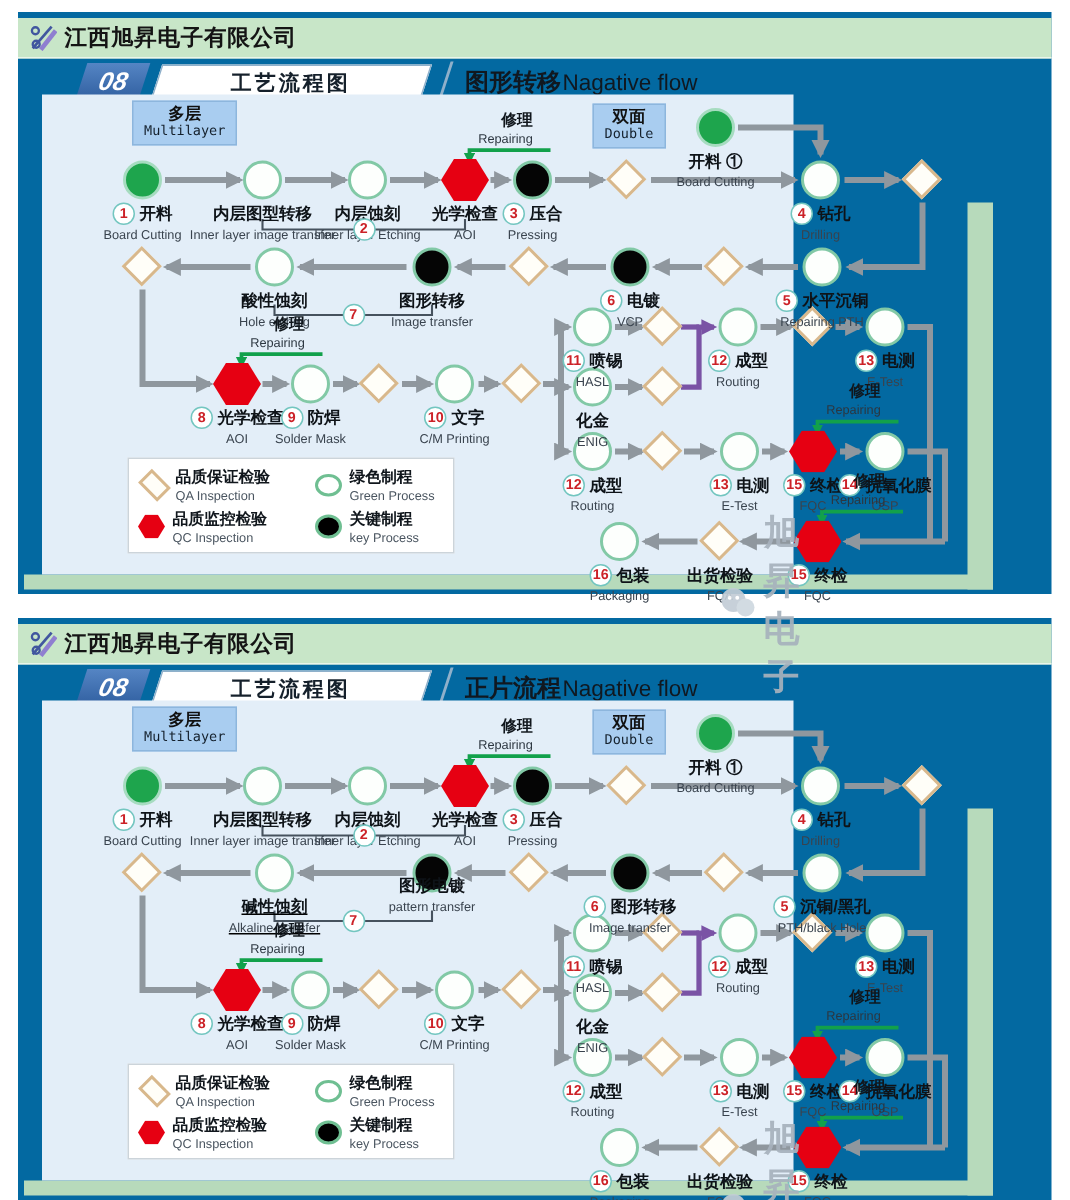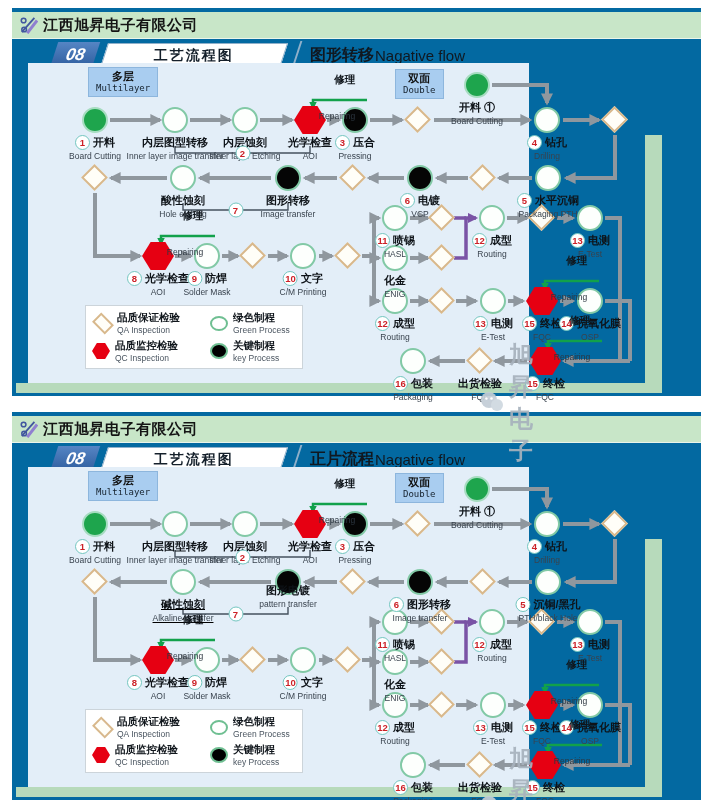--- a/index.html
+++ b/index.html
@@ -43,21 +43,21 @@
   .nl{position:absolute;transform:translateX(-50%);text-align:center;z-index:3;}
   .cnrow{display:flex;align-items:center;justify-content:center;gap:3px;}
   .cn{font-size:11px;font-weight:bold;color:#0e1318;white-space:nowrap;}
   .en{font-size:8.5px;color:#39434e;white-space:nowrap;margin-top:1px;}
   .num{width:15px;height:15px;border-radius:50%;background:#fff;border:1px solid #73c6c0;color:#cc2127;
     font-size:9.5px;font-weight:bold;display:inline-flex;align-items:center;justify-content:center;
     box-sizing:border-box;flex:0 0 auto;}
   .bnum{position:absolute;z-index:3;transform:translate(-50%,-50%);}
   .rep{position:absolute;transform:translateX(-50%);text-align:center;z-index:3;}
   .rep-cn{font-size:10.5px;font-weight:bold;color:#10161c;white-space:nowrap;text-align:right;}
-  .rep-en{font-size:8.5px;color:#2c3640;white-space:nowrap;margin-top:24px;}
+  .rep-en{font-size:8.5px;color:#2c3640;white-space:nowrap;}
   
   .tag{position:absolute;z-index:3;background:#a9cdf0;border:1px solid #8db6dd;text-align:center;
     padding:2px 7px 3px;line-height:1.15;}
   .tag-cn{font-size:11px;font-weight:bold;color:#111;}
   .tag-en{font-size:9px;color:#14202c;font-family:"DejaVu Sans Mono",monospace;}
   
   .legend{position:absolute;left:57px;top:242px;width:218px;height:64px;background:#fff;
     border:1px solid #ccd4da;z-index:4;display:grid;grid-template-columns:118px 94px;
     grid-auto-rows:28px;align-items:center;padding:3px 2px 3px 6px;box-sizing:border-box;}
   .lg-item{display:flex;align-items:center;gap:5px;}
@@ -229,21 +229,21 @@
           </div>
           <div class="en">Drilling</div>
         </div>
         <div class="node diamond" style="left: 577px; top: 47px;"></div>
         <div class="node white" style="left: 507px; top: 102px;"></div>
         <div class="nl" style="left: 520px; top: 130px;">
           <div class="cnrow">
             <span class="num">5</span>
             <span class="cn">水平沉铜</span>
           </div>
-          <div class="en">Packaging PTH</div>
+          <div class="en">Repairing PTH</div>
         </div>
         <div class="node diamond" style="left: 445px; top: 105px;"></div>
         <div class="node black" style="left: 379px; top: 102px;"></div>
         <div class="nl" style="left: 392px; top: 130px;">
           <div class="cnrow">
             <span class="num">6</span>
             <span class="cn">电镀</span>
           </div>
           <div class="en">VCP</div>
         </div>

